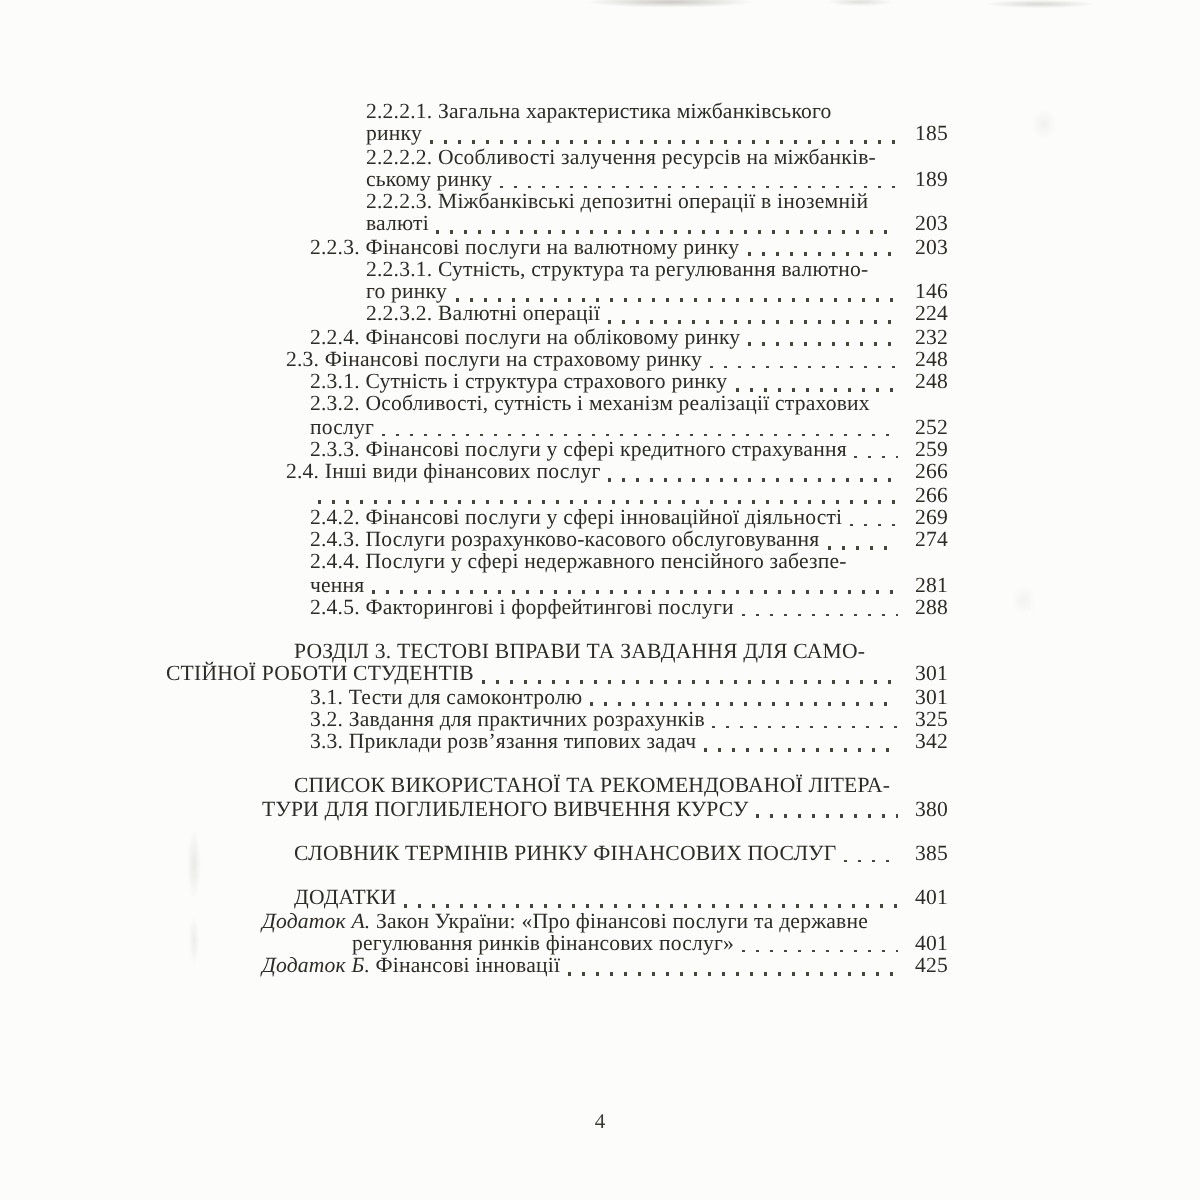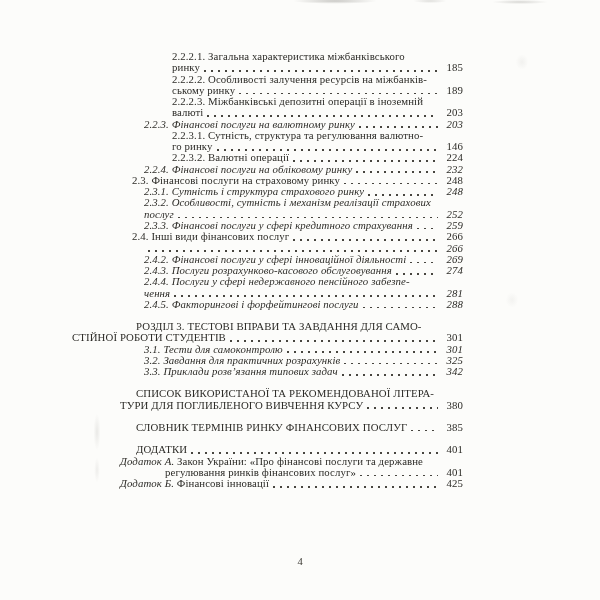--- a/index.html
+++ b/index.html
@@ -22,35 +22,35 @@
       radial-gradient(ellipse 4px 18px at 97px 470px, rgba(70,68,60,.08), transparent 70%),
       radial-gradient(ellipse 9px 11px at 522px 62px, rgba(70,68,60,.06), transparent 70%),
       radial-gradient(ellipse 9px 11px at 512px 300px, rgba(70,68,60,.05), transparent 70%),
       #fcfcfa;
     font-family: "Liberation Serif", "DejaVu Serif", serif;
     color: #2c2b27;
   }
   .toc {
     position: absolute;
     top: 51px;
-    left: 0;
+    left: 11px;
     width: 463px;
   }
   .row {
     display: flex;
     align-items: baseline;
     line-height: 11.27px;
     font-size: 10.8px;
     letter-spacing: 0.1px;
     white-space: nowrap;
   }
   .row.gap { margin-top: 11px; margin-left: 16px; }
   .lvl-h  { padding-left: 120px; }
   .lvl-l1 { padding-left: 132px; }
-  .lvl-l2 { padding-left: 144px; font-style: italic; }
+  .lvl-l2 { padding-left: 144px; }
   .lvl-l3 { padding-left: 172px; }
   .lvl-c2 { padding-left: 72px; }
   .lvl-c3 { padding-left: 165px; }
   .t { flex: 0 0 auto; white-space: pre; }
   .t i { font-style: italic; }
   .leader {
     flex: 1 1 auto;
     align-self: flex-end;
     height: 1.7px;
     margin: 0 5px 1.8px 4px;

